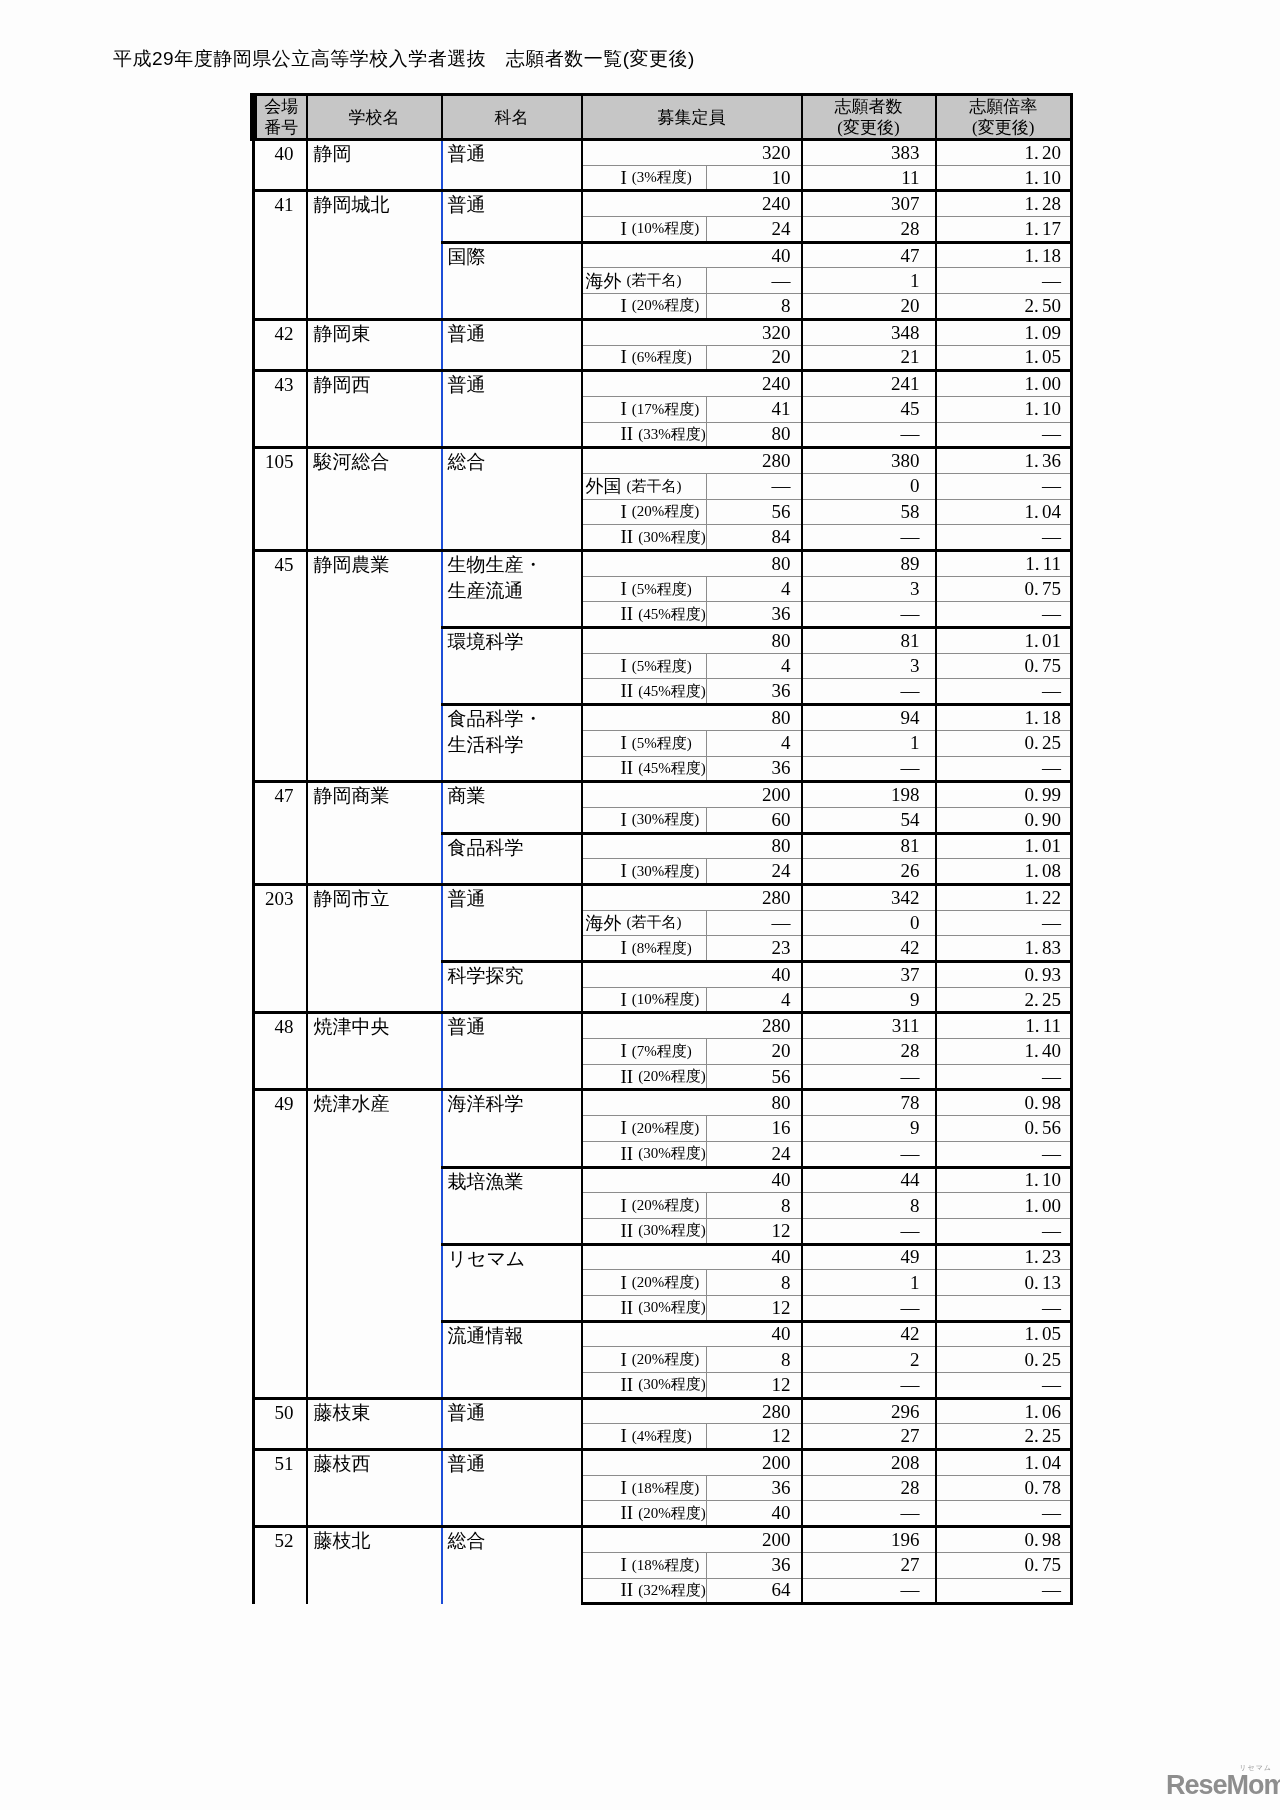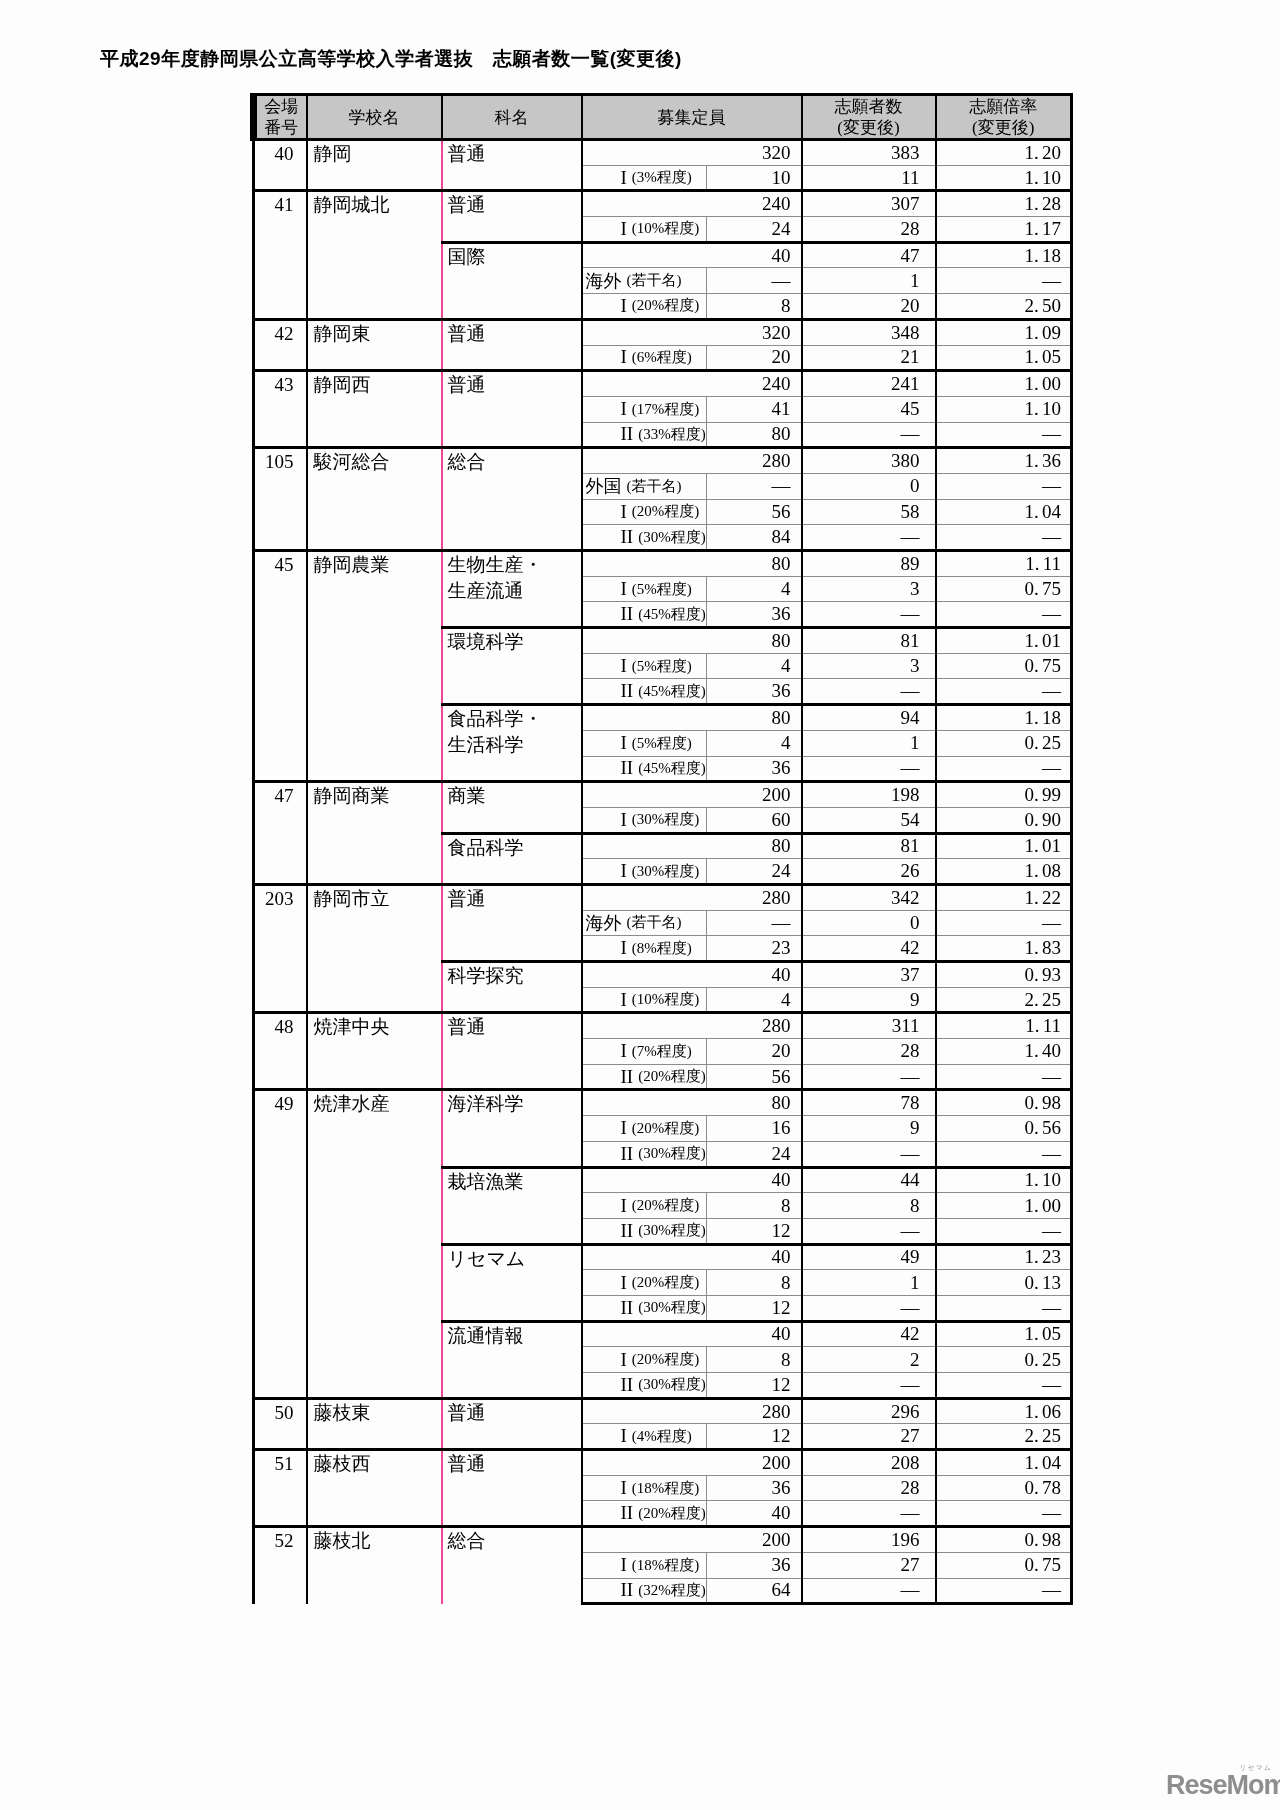--- a/index.html
+++ b/index.html
@@ -5,23 +5,23 @@
   html,body{margin:0;padding:0;}
   body{
     width:1280px;height:1810px;
     background:#fdfdfd;
     position:relative;
     font-family:"Liberation Serif","DejaVu Serif",serif;
     color:#000;
     overflow:hidden;
   }
   .doc-title{
-    position:absolute;left:100px;top:46px;
+    position:absolute;left:113px;top:46px;
     font-family:"Liberation Sans","DejaVu Sans",sans-serif;
-    font-weight:bold;font-size:19px;letter-spacing:0.5px;
+    font-weight:normal;font-size:19px;letter-spacing:0.5px;
     white-space:pre;
   }
   .tbl-wrap{position:absolute;left:250px;top:93px;}
   table{
     border-collapse:collapse;table-layout:fixed;
     width:818px;
   }
   table, td, th{box-sizing:border-box;}
   th{
     background:#c6c6c6;
@@ -33,21 +33,21 @@
   th.h-first{border-left:7px solid #000000;}
   th.h-last{border-right:3px solid #000;}
   thead tr{height:45px;}
   tbody tr{height:25.7px;}
   td{
     font-size:19px;padding:0;vertical-align:middle;
     overflow:hidden;white-space:pre-line;
   }
   
   td.num   {border-left:3px solid #000;border-right:2px solid #000;}
-  td.name  {border-right:2px solid #ec4899;margin-left:44px;}
+  td.name  {border-right:2px solid #1d4ed8;margin-left:44px;}
   td.dept  {border-right:2px solid #000;}
   td.cap   {border-right:2px solid #000;}
   td.sublabel{border-right:1px solid #8c8c8c;}
   td.subval{border-right:2px solid #000;}
   td.app   {border-right:2px solid #000;}
   td.ratio {border-right:3px solid #000;}
   
   tr.school-start > td{border-top:3px solid #000;}
   tr.dept-start   > td{border-top:3px solid #000;}
   tr.sub-row      > td{border-top:1px solid #8c8c8c;}

